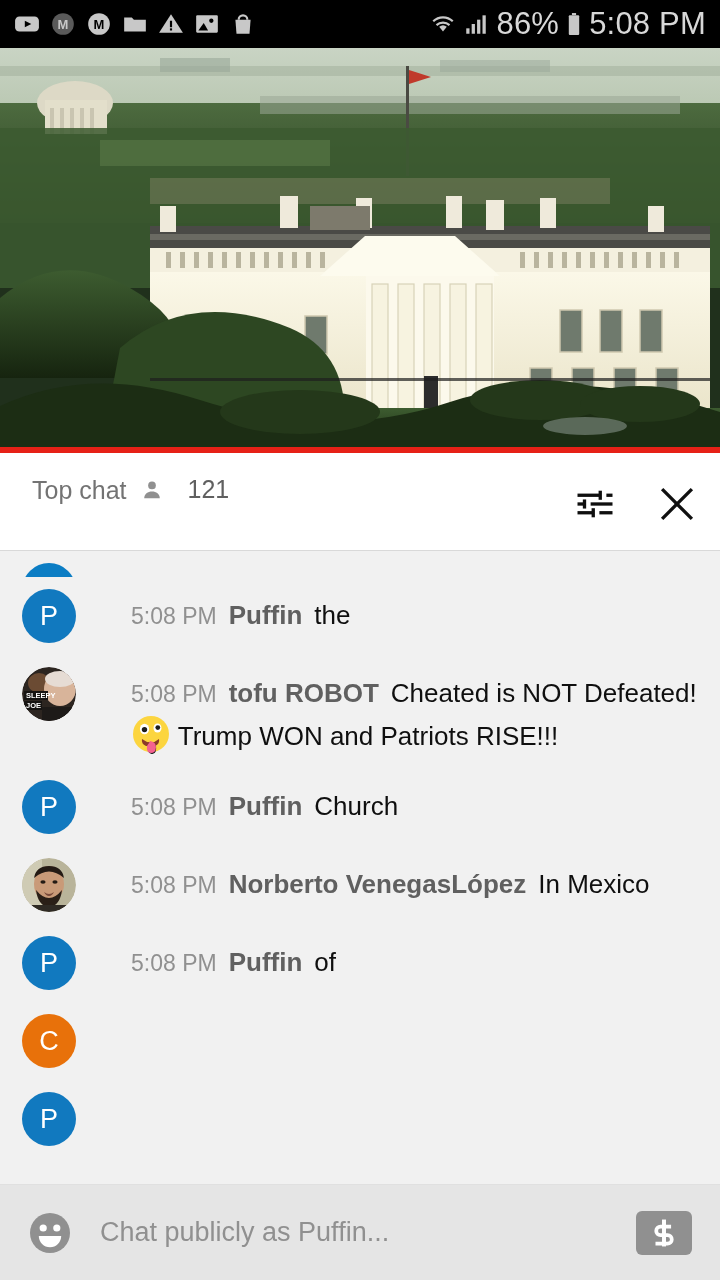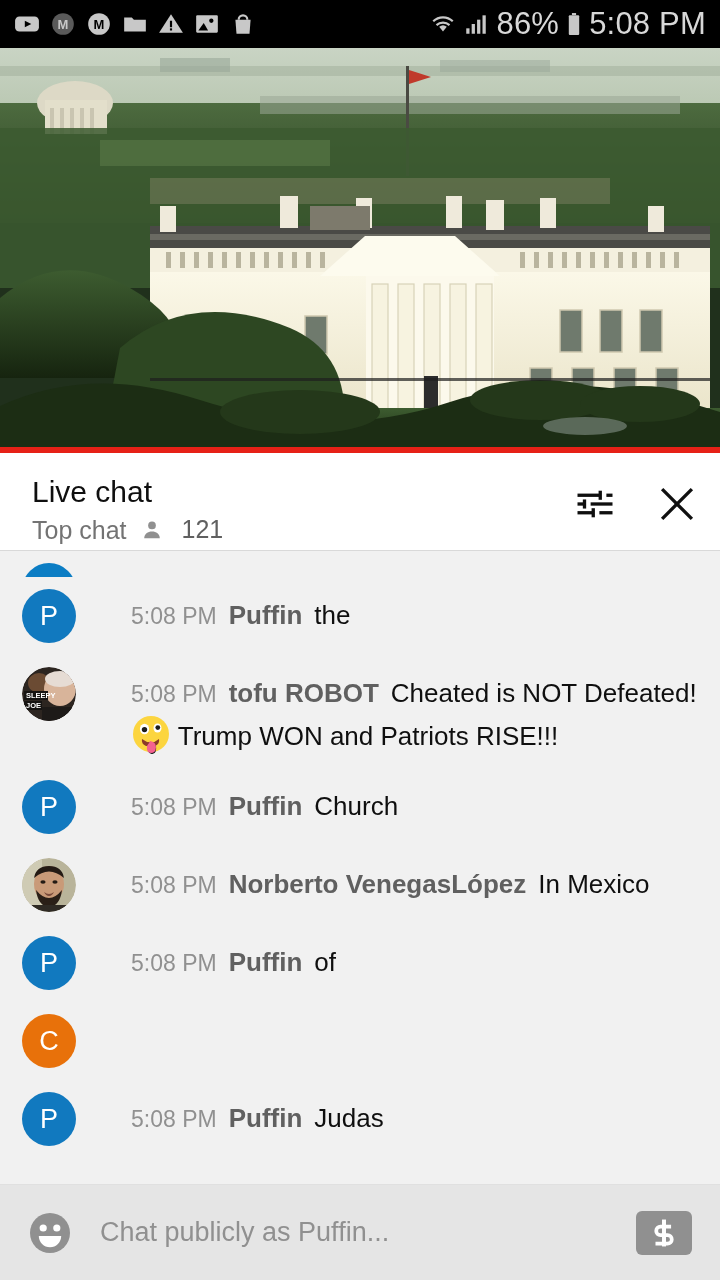--- a/index.html
+++ b/index.html
@@ -34,21 +34,21 @@
 
   
   .chat-header {
     flex:0 0 97px; background:#fff; display:flex; align-items:flex-start;
     padding:22px 22px 0 32px; position:relative;
   }
   .ch-titles { display:flex; flex-direction:column; gap:6px; }
   .ch-title { font-size:30px; color:#0f0f0f; font-weight:400; line-height:34px; }
   .ch-sub { display:flex; align-items:center; gap:14px; }
   .ch-subtext { font-size:25px; color:#737373; line-height:28px; }
-  .ch-viewers { display:flex; align-items:center; gap:19px; }
+  .ch-viewers { display:flex; align-items:center; gap:25px; }
   .person-ico { width:22px; height:22px; display:block; fill:#909090; }
   .ch-count { font-size:25px; color:#606060; }
   .ch-actions { margin-left:auto; display:flex; align-items:center; gap:40px; padding-top:8px; }
   .hdr-btn { background:none; border:none; cursor:pointer; display:block; padding:0; line-height:0; }
   .tune-ico { width:42px; height:42px; display:block; stroke:#0f0f0f; }
   .close-ico { width:42px; height:42px; display:block; stroke:#0f0f0f; }
 
   
   .chat-list {
     flex:1 1 auto; background:#f1f1f1; overflow:hidden;
@@ -267,21 +267,20 @@
       <ellipse cx="585" cy="378" rx="42" ry="9" fill="#8e9a92" opacity=".55"></ellipse>
       <rect x="150" y="330" width="560" height="3" fill="#1e1e1e" opacity=".7"></rect>
     </svg>
     <div class="progress">
       <div class="progress-fill"></div>
     </div>
   </div>
 
   <div class="chat-header">
     <div class="ch-titles">
-      <div class="ch-title">Live chat</div>
       <div class="ch-sub">
         <span class="ch-subtext">Top chat</span>
         <span class="ch-viewers">
           <svg class="person-ico" viewBox="0 0 24 24">
             <circle cx="12" cy="7" r="4.2"></circle>
               <path d="M3.5 21c0-4.7 3.9-7.5 8.5-7.5s8.5 2.8 8.5 7.5z"></path>
           </svg>
           <span class="ch-count">121</span>
         </span>
       </div>
@@ -409,23 +408,20 @@
     <div class="msg">
       <div class="avatar" style="background:#e8710a">
         <span>C</span>
       </div>
     </div>
 
     <div class="msg">
       <div class="avatar" style="background:#1179bf">
         <span>P</span>
       </div>
-      <div class="msg-body">
-        <span class="m-time">5:08 PM</span><span class="m-author">Puffin</span><span class="m-text">Judas</span>
-      </div>
     </div>
 
   </div>
 
   <div class="composer">
     <button class="emoji-btn">
       <svg viewBox="0 0 24 24">
         <circle cx="12" cy="12" r="10"></circle>
         <circle cx="8.6" cy="9.5" r="1.8" fill="#fff"></circle>
           <circle cx="15.4" cy="9.5" r="1.8" fill="#fff"></circle>

